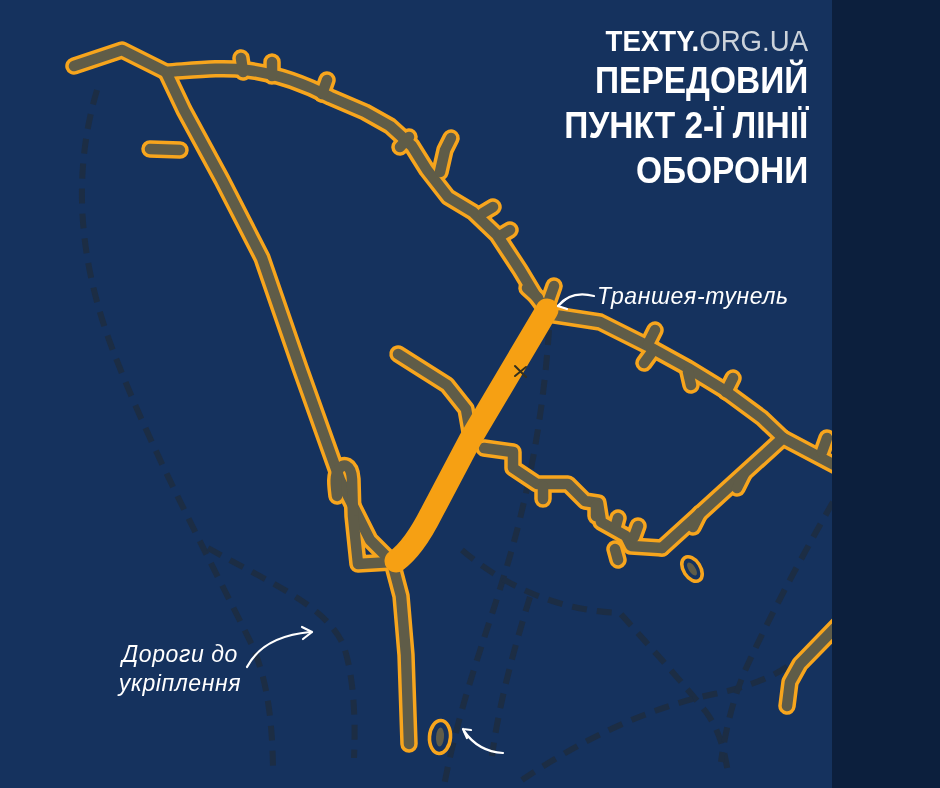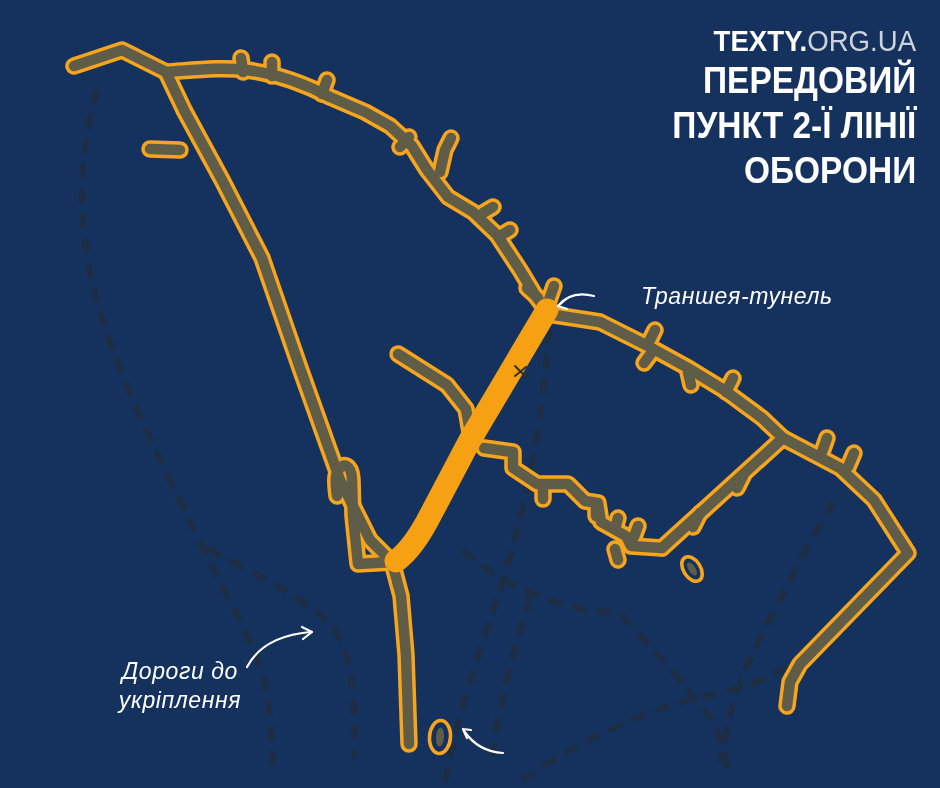--- a/index.html
+++ b/index.html
@@ -6,21 +6,21 @@
     --background:#15325e;
     --road-dash:#1c2d44;
     --trench-fill:#5f5c48;
     --trench-outline:#f7a51d;
     --tunnel:#f6a013;
     --text:#ffffff;
     --brand-rest:#ccd3db;
   }
   html,body{margin:0;padding:0;background:#0c1f3d;}
   .stage{
-    position:relative;width:940px;height:788px;overflow:hidden;
+    position:relative;width:832px;height:788px;overflow:hidden;
     background:var(--background);
     font-family:"Liberation Sans",sans-serif;
   }
   .map-svg{position:absolute;left:0;top:0;}
   .road{fill:none;stroke:var(--road-dash);stroke-width:6;stroke-dasharray:15 10;}
   .tr-out{fill:none;stroke:var(--trench-outline);stroke-width:17.5;stroke-linecap:round;stroke-linejoin:round;}
   .tr-core{fill:none;stroke:var(--trench-fill);stroke-width:10.5;stroke-linecap:round;stroke-linejoin:round;}
   .tunnel-stroke{fill:none;stroke:var(--tunnel);stroke-width:23;stroke-linecap:round;stroke-linejoin:round;}
   .cap-ring{fill:none;stroke:var(--trench-outline);stroke-width:3.6;}
   .cap-core{fill:var(--trench-fill);}
@@ -144,21 +144,21 @@
   </svg>
 
   <div class="brand"><span>TEXTY.</span><span class="rest">ORG.UA</span></div>
 
   <div class="headline">
     <div>ПЕРЕДОВИЙ</div>
     <div>ПУНКТ 2-Ї ЛІНІЇ</div>
     <div>ОБОРОНИ</div>
   </div>
 
-  <div class="map-label" style="left:597px;top:283px;margin-left:44px;">Траншея-тунель</div>
+  <div class="map-label" style="left:597px;top:283px;">Траншея-тунель</div>
 
-  <div class="map-label label-roads" style="left:100px;top:657px;width:160px;">
+  <div class="map-label label-roads" style="left:100px;top:640px;width:160px;">
     <div>Дороги до</div>
     <div>укріплення</div>
   </div>
 
 
 </div>
 
 </body></html>

